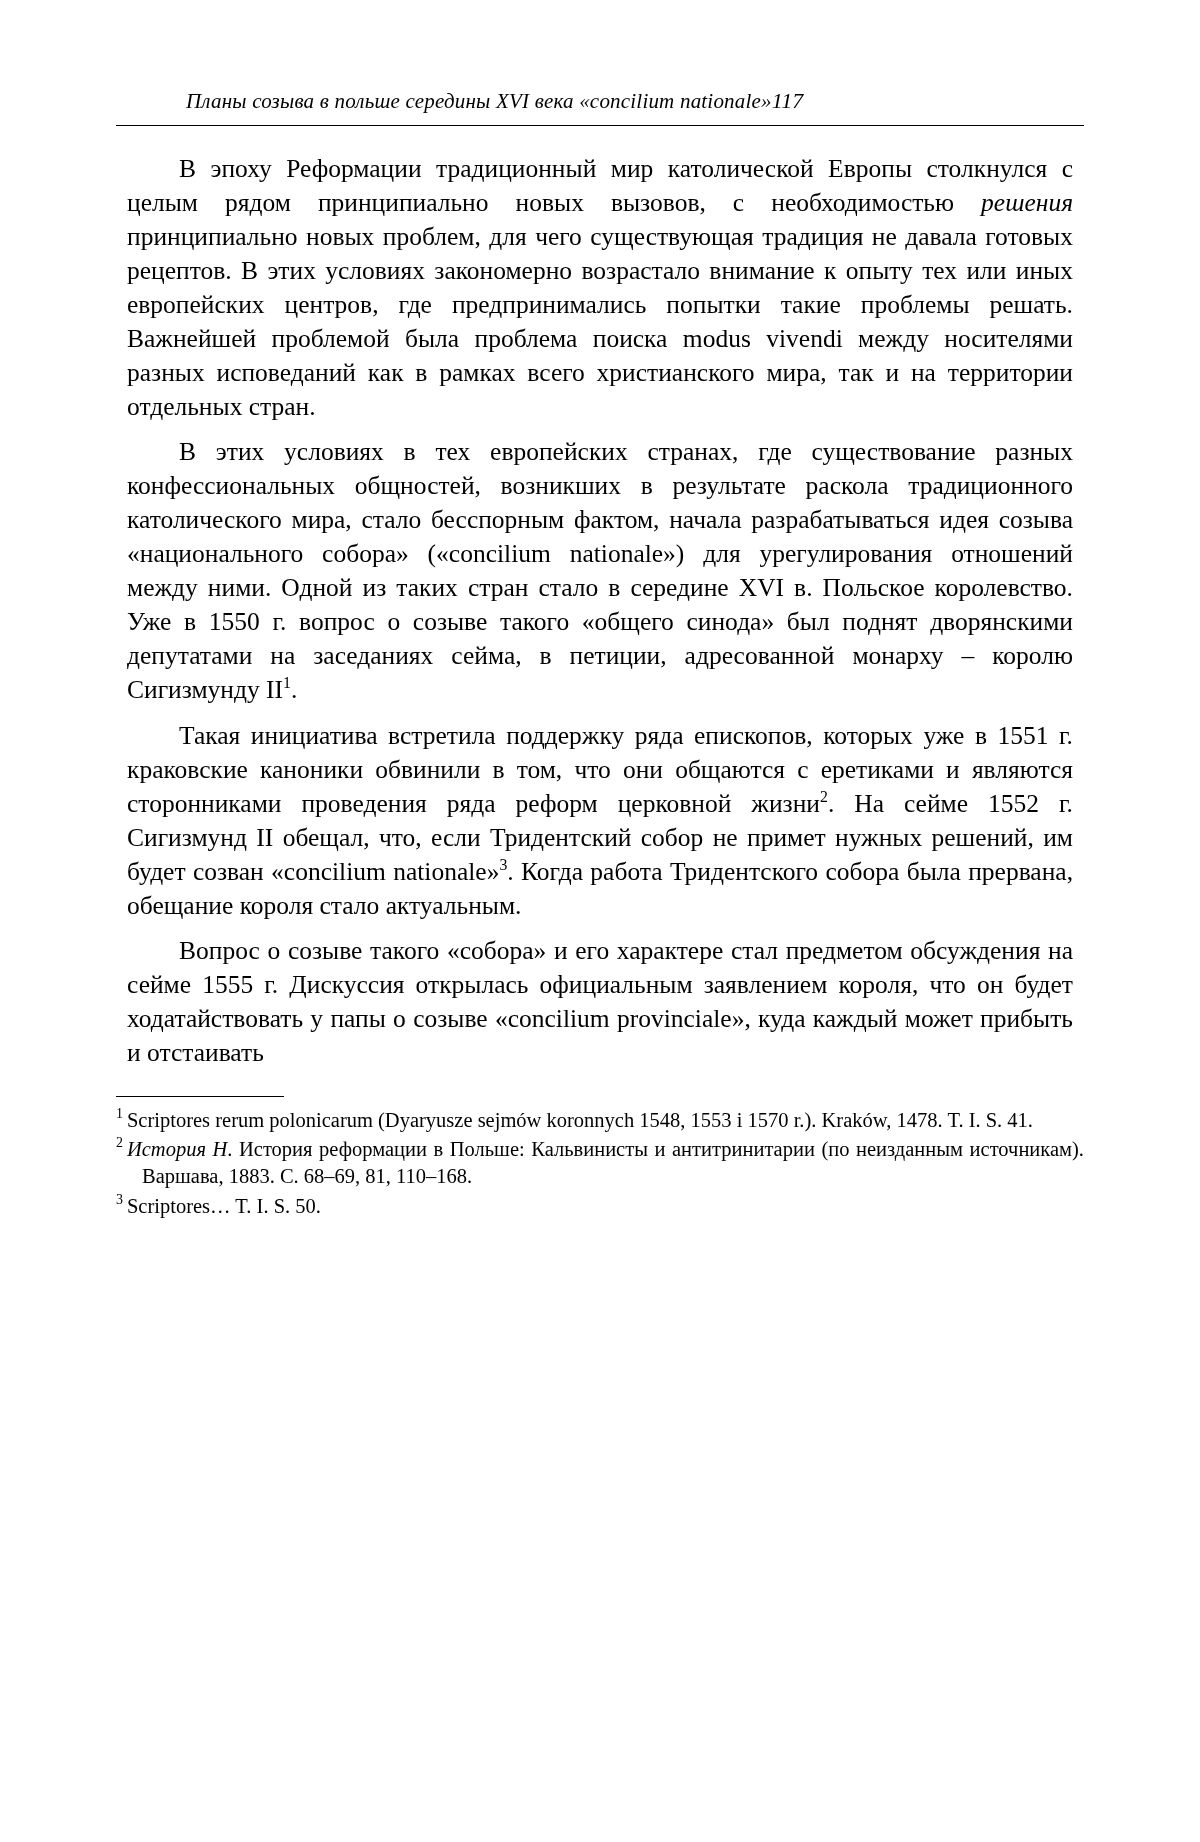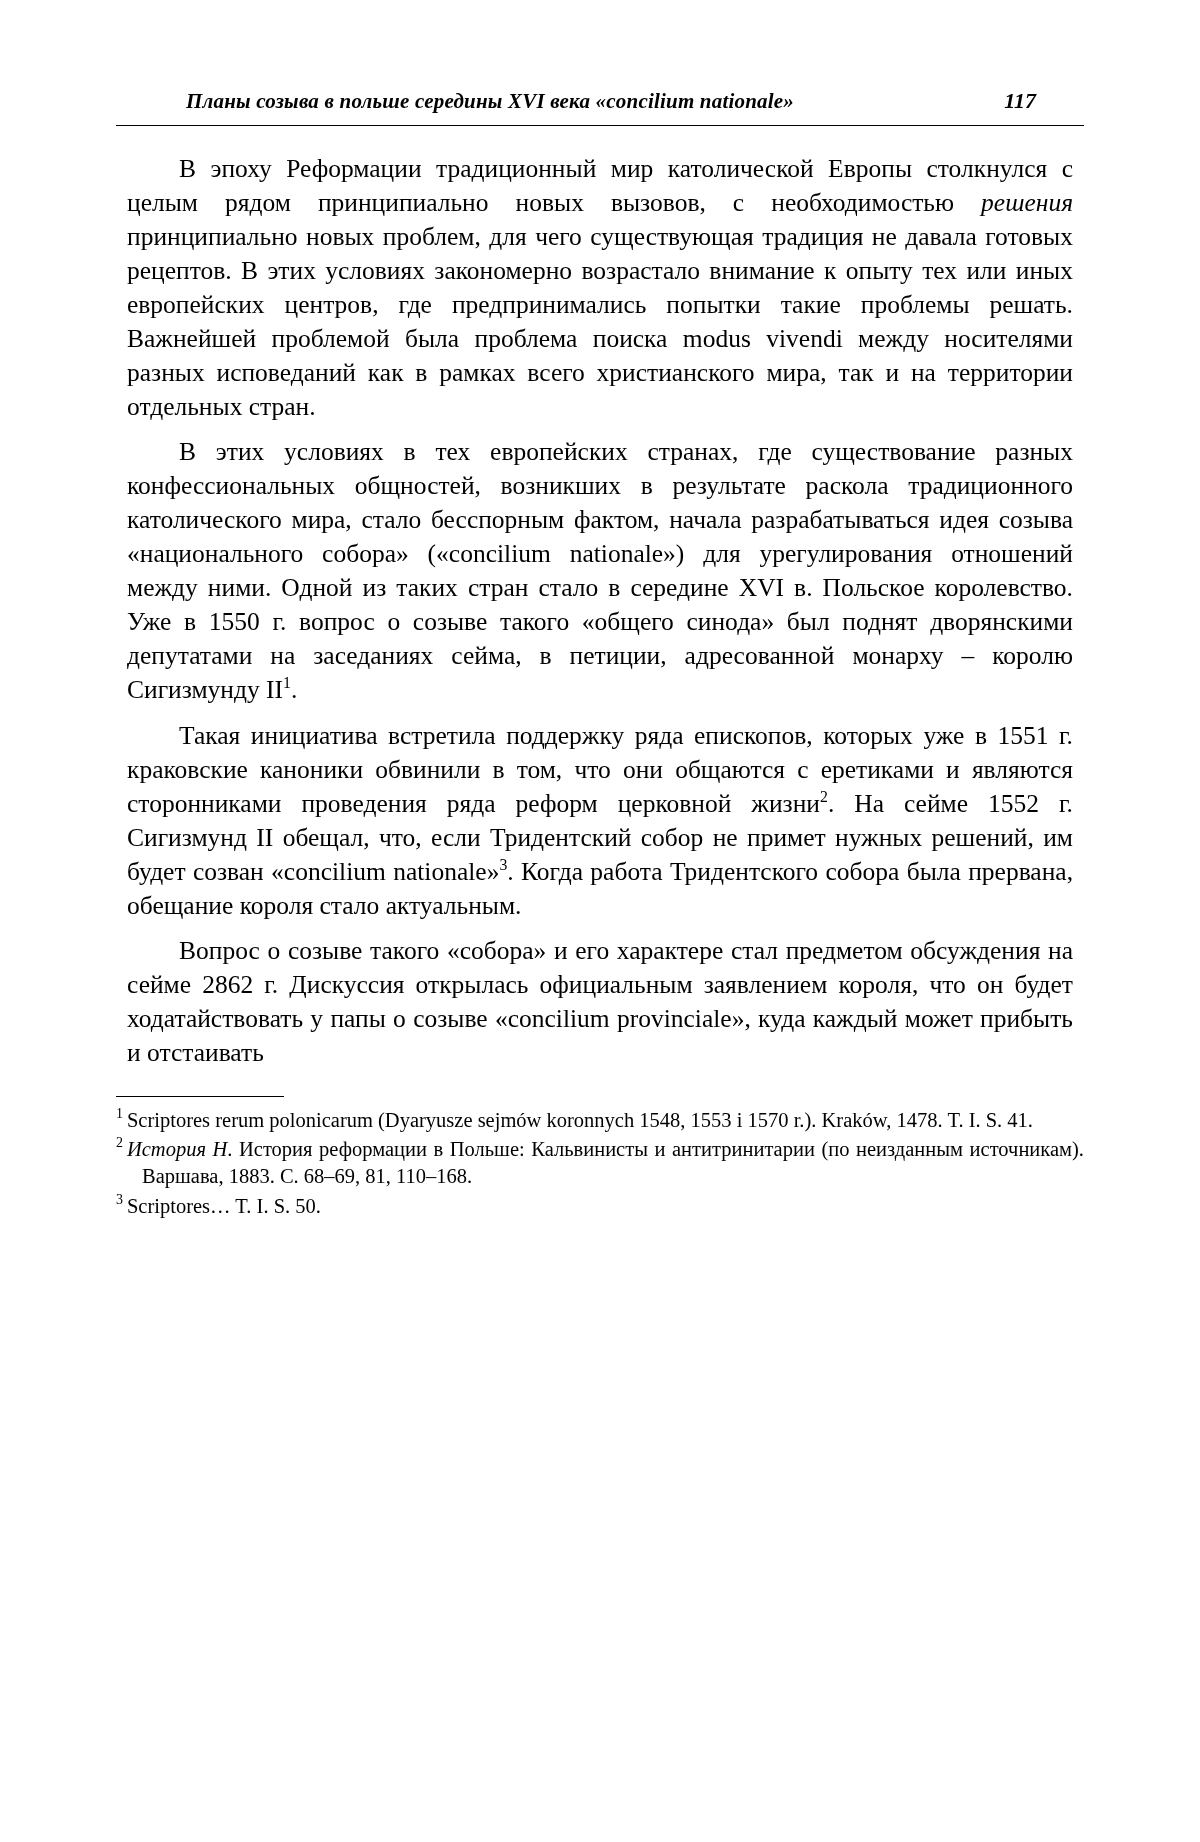--- a/index.html
+++ b/index.html
@@ -19,34 +19,31 @@
     position: relative;
     width: 1200px;
     min-height: 1842px;
     box-sizing: border-box;
     padding: 88px 116px 60px 116px;
   }
   
   .runhead {
     display: flex;
     align-items: baseline;
-    justify-content: space-between;
     padding: 0 48px 0 70px;
     font-size: 21px;
-    font-weight: bold;
   }
   .runhead-title {
     font-style: italic;
     letter-spacing: 0.2px;
     white-space: nowrap;
   }
   .runhead-page {
     font-style: italic;
     font-size: 22px;
-    margin-left: 32px;
   }
   .runhead-rule {
     border-bottom: 1.6px solid #000;
     margin: 11px 0 26px 0;
   }
   
   .body-text p {
     margin: 11px;
     font-size: 25.5px;
     line-height: 1.335;
@@ -95,21 +92,21 @@
   <div class="runhead">
     <div class="runhead-title">Планы созыва в польше середины XVI века «concilium nationale»</div>
     <div class="runhead-page">117</div>
   </div>
   <div class="runhead-rule"></div>
 
   <div class="body-text" id="body-text">
       <p><span>В эпоху Реформации традиционный мир католической Европы столкнулся с целым рядом принципиально новых вызовов, с необходимостью </span><span class="it">решения</span><span> принципиально новых проблем, для чего существующая традиция не давала готовых рецептов. В этих условиях закономерно возрастало внимание к опыту тех или иных европейских центров, где предпринимались попытки такие проблемы решать. Важнейшей проблемой была проблема поиска modus vivendi между носителями разных исповеданий как в рамках всего христианского мира, так и на территории отдельных стран.</span></p>
       <p><span>В этих условиях в тех европейских странах, где существование разных конфессиональных общностей, возникших в результате раскола традиционного католического мира, стало бесспорным фактом, начала разрабатываться идея созыва «национального собора» («concilium nationale») для урегулирования отношений между ними. Одной из таких стран стало в середине XVI в. Польское королевство. Уже в 1550 г. вопрос о созыве такого «общего синода» был поднят дворянскими депутатами на заседаниях сейма, в петиции, адресованной монарху – королю Сигизмунду II</span><sup>1</sup><span>.</span></p>
       <p><span>Такая инициатива встретила поддержку ряда епископов, которых уже в 1551 г. краковские каноники обвинили в том, что они общаются с еретиками и являются сторонниками проведения ряда реформ церковной жизни</span><sup>2</sup><span>. На сейме 1552 г. Сигизмунд II обещал, что, если Тридентский собор не примет нужных решений, им будет созван «concilium nationale»</span><sup>3</sup><span>. Когда работа Тридентского собора была прервана, обещание короля стало актуальным.</span></p>
-      <p><span>Вопрос о созыве такого «собора» и его характере стал предметом обсуждения на сейме 2862 г. Дискуссия открылась официальным заявлением короля, что он будет ходатайствовать у папы о созыве «concilium provinciale», куда каждый может прибыть и отстаивать</span></p>
+      <p><span>Вопрос о созыве такого «собора» и его характере стал предметом обсуждения на сейме 1555 г. Дискуссия открылась официальным заявлением короля, что он будет ходатайствовать у папы о созыве «concilium provinciale», куда каждый может прибыть и отстаивать</span></p>
     </div>
 
   <div class="footnotes">
     <div class="fn-rule"></div>
     <div id="footnote-list">
         <p class="fn"><span class="fn-mark">1</span><span class="fn-body"><span>Scriptores rerum polonicarum (Dyaryusze sejmów koronnych 1548, 1553 i 1570 r.). Kraków, 1478. T. I. S. 41.</span></span></p>
         <p class="fn"><span class="fn-mark">2</span><span class="fn-body"><span class="it">История Н</span><span>. История реформации в Польше: Кальвинисты и антитринитарии (по неизданным источникам). Варшава, 1883. С. 68–69, 81, 110–168.</span></span></p>
         <p class="fn"><span class="fn-mark">3</span><span class="fn-body"><span>Scriptores… T. I. S. 50.</span></span></p>
       </div>
   </div>

